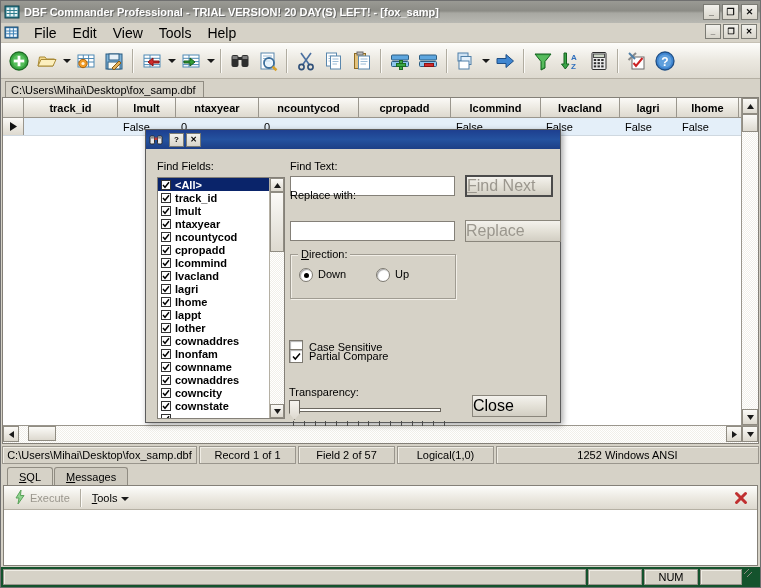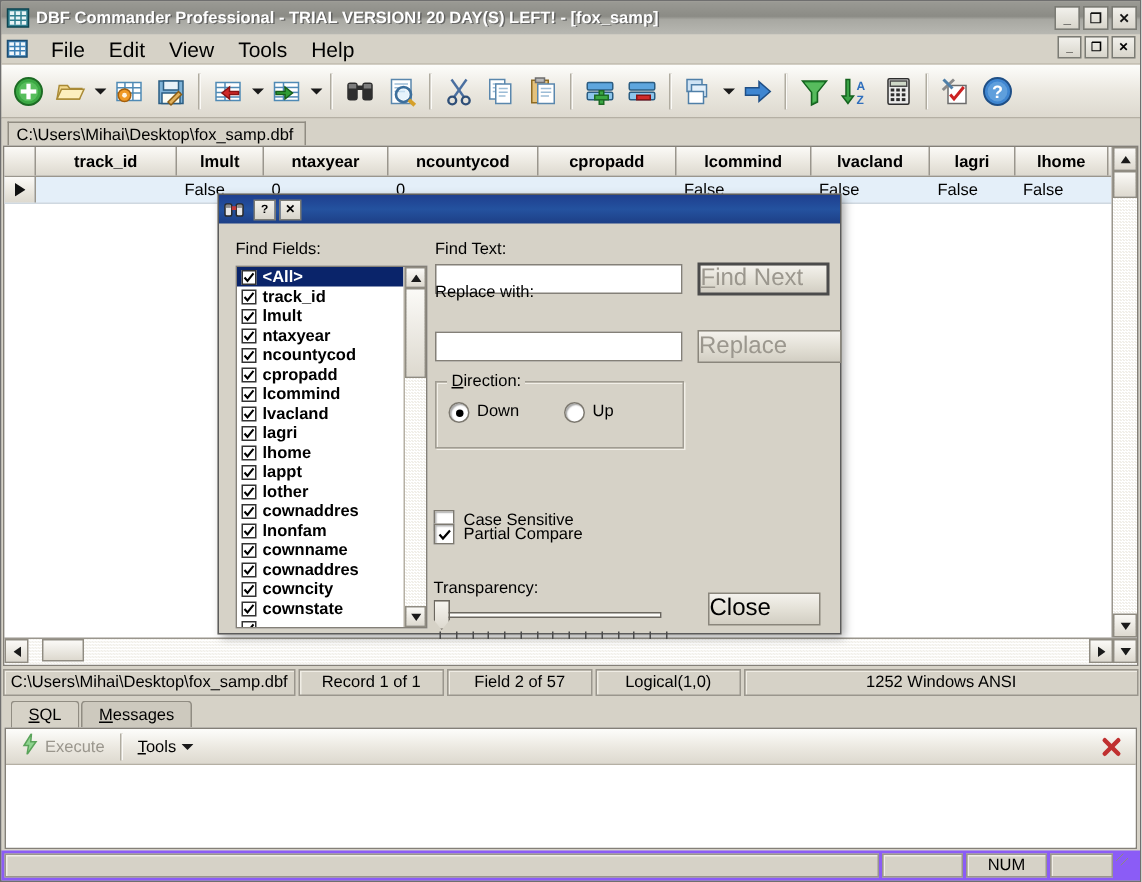--- a/index.html
+++ b/index.html
@@ -360,21 +360,21 @@
 
   
   .mainstatus {
     height: 20px;
     flex: none;
     display: flex;
     align-items: stretch;
     padding: 2px 2px 2px 2px;
     box-sizing: border-box;
     gap: 2px;
-    background: #8b5cf6;
+    background: #14532d;
   }
   .ms-panel {
     border: 1px solid #9a968d;
     box-shadow: inset 1px 1px 0 #f0ede5;
     background: #d6d2c7;
     font-size: 11px;
     display: flex; align-items: center; justify-content: center;
     box-sizing: border-box;
   }
   .grip {

